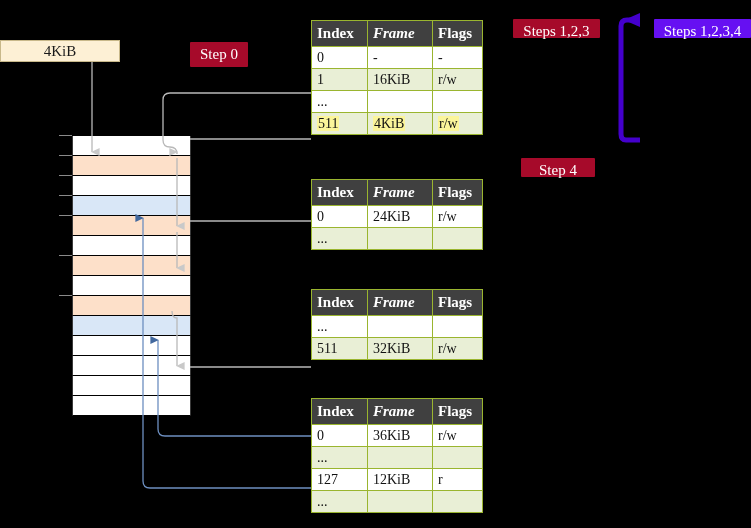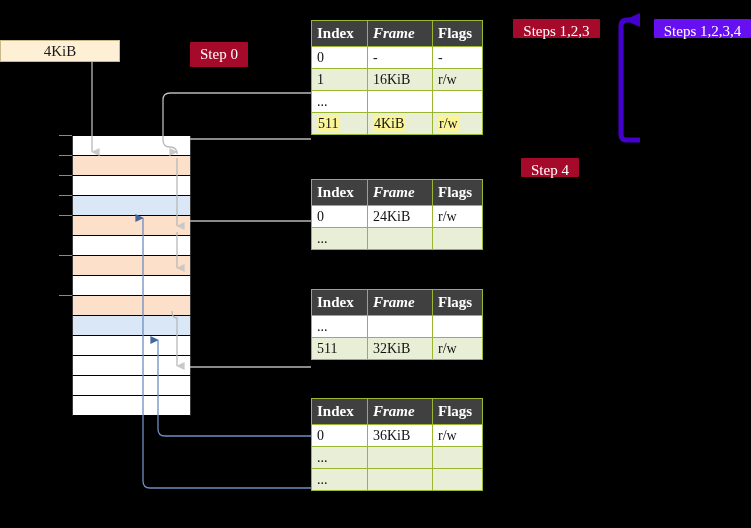--- a/index.html
+++ b/index.html
@@ -99,21 +99,21 @@
 <div class="root">
 
   <div class="label-box" style="left:0px;top:40px;width:120px;height:22px;">4KiB</div>
 
   <div class="badge badge-red" style="left:190px;top:42px;width:58px;height:25px;">Step 0</div>
 
   <div class="badge badge-red" style="left:513px;top:19px;width:87px;height:19px;">Steps 1,2,3</div>
 
   <div class="badge badge-blue" style="left:654px;top:19px;width:97px;height:19px;">Steps 1,2,3,4</div>
 
-  <div class="badge badge-red" style="left:521px;top:158px;width:58px;height:19px;">Step 4</div>
+  <div class="badge badge-red" style="left:521px;top:158px;width:74px;height:19px;">Step 4</div>
 
   <div class="memcol" id="memcol">
       <div class="memrow white" style="top: 0px;"></div>
       <div class="memrow orange" style="top: 20px;"></div>
       <div class="memrow white" style="top: 40px;"></div>
       <div class="memrow blue" style="top: 60px;"></div>
       <div class="memrow orange" style="top: 80px;"></div>
       <div class="memrow white" style="top: 100px;"></div>
       <div class="memrow orange" style="top: 120px;"></div>
       <div class="memrow white" style="top: 140px;"></div>
@@ -245,20 +245,25 @@
         <tr class="plain">
           <td>0</td>
           <td>36KiB</td>
           <td>r/w</td>
         </tr>
         <tr class="alt">
           <td>...</td>
           <td></td>
           <td></td>
         </tr>
+        <tr class="plain">
+          <td>127</td>
+          <td>12KiB</td>
+          <td>r</td>
+        </tr>
         <tr class="alt">
           <td>...</td>
           <td></td>
           <td></td>
         </tr>
       </tbody>
   </table>
 
 <div class="memtick" style="position: absolute; left: 59px; top: 135px; width: 13px; height: 1px; background: rgb(138, 138, 138);"></div>
     <div class="memtick" style="position: absolute; left: 59px; top: 155px; width: 13px; height: 1px; background: rgb(138, 138, 138);"></div>

